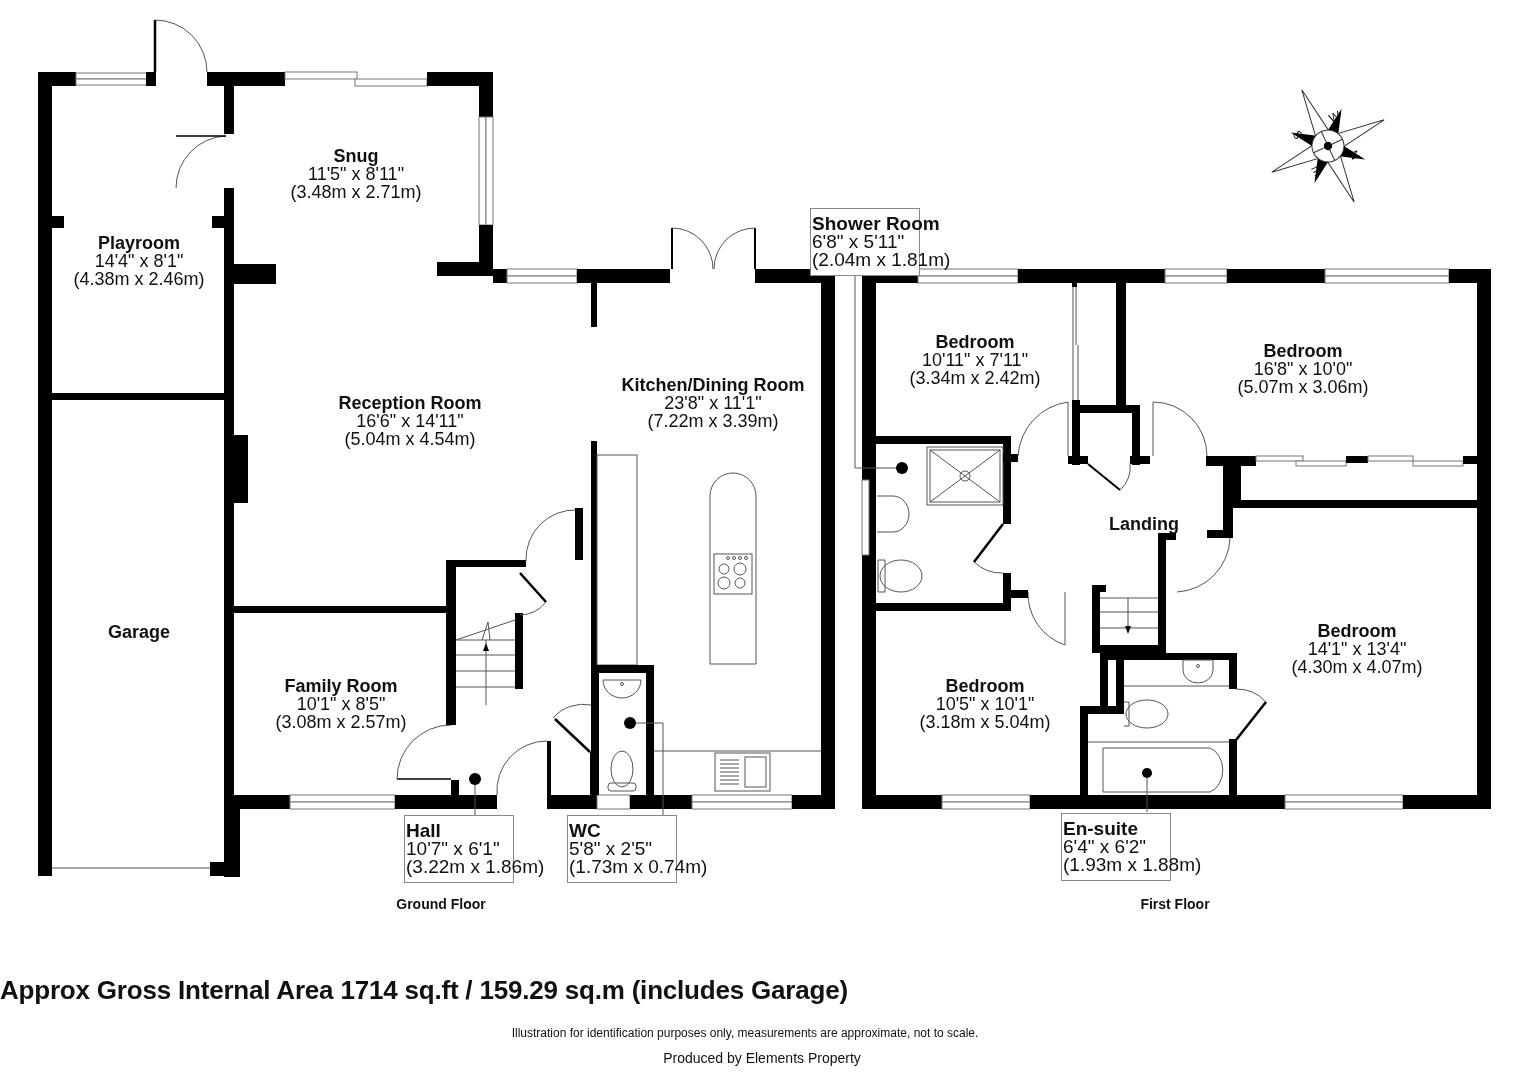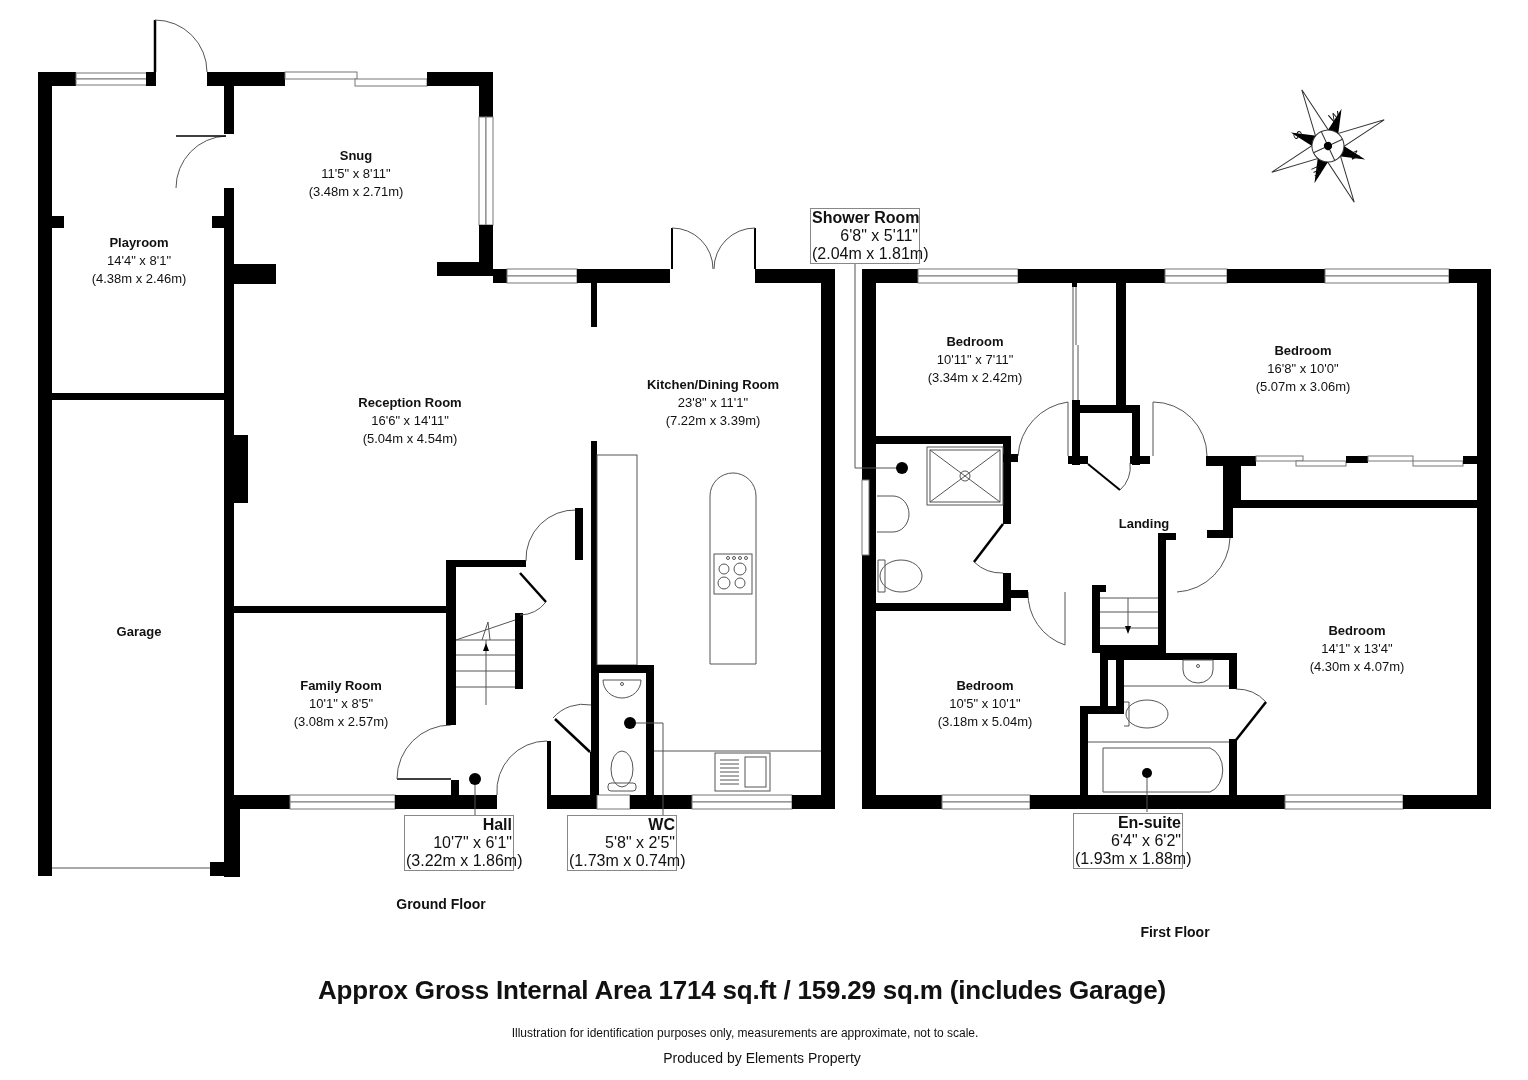--- a/index.html
+++ b/index.html
@@ -7,32 +7,32 @@
            font-family: "Liberation Sans", sans-serif; color: #111111; }
     #plan { position: absolute; left: 0; top: 0; width: 1528px; height: 1080px; }
     .wall { fill: #000000; }
     .thin { fill: none; stroke: #555555; stroke-width: 1; }
     .door { fill: none; stroke: #555555; stroke-width: 1; }
     .doorleaf { stroke: #000000; stroke-width: 2.5; }
     .win { fill: #ffffff; stroke: #777777; stroke-width: 1; }
     .dot { fill: #000000; }
 
     .room-label { position: absolute; transform: translateX(-50%); text-align: center;
-                  font-size: 13px; line-height: 18px; white-space: nowrap; }
+                  font-size: 18px; line-height: 18px; white-space: nowrap; }
     .room-label .name { font-weight: bold; display: block; }
     .room-label .dim { display: block; }
     .tag-box { position: absolute; background: #ffffff; border: 1px solid #888888;
-               text-align: right; font-size: 16px; line-height: 18px; white-space: nowrap;
-               padding: 0 1px; }
+               text-align: left; font-size: 19px; line-height: 18px; white-space: nowrap;
+               padding: 6px 1px; }
     .tag-box .name { font-weight: bold; display: block; }
     .tag-box .dim { display: block; }
 
     .floor-title { position: absolute; transform: translateX(-50%); font-weight: bold;
                    font-size: 14px; white-space: nowrap; }
-    .area { position: absolute; left: 0; width: 1484px; top: 975px; text-align: center;
+    .area { position: absolute; left: 0; width: 1484px; top: 975px; 
             font-weight: bold; font-size: 26px; letter-spacing: -0.2px; }
     .disclaimer { position: absolute; left: 0; width: 1490px; top: 1026px; text-align: center;
                   font-size: 12px; }
     .producer { position: absolute; left: 17px; width: 1490px; top: 1050px; text-align: center;
                 font-size: 14px; }
   </style>
 </head>
 <body>
 
 <svg id="plan" viewBox="0 0 1528 1080" xmlns="http://www.w3.org/2000/svg">
@@ -372,22 +372,22 @@
 <div class="room-label" style="left:1357px;top:622px;">
   <span class="name">Bedroom</span>
   <span class="dim">14'1" x 13'4"</span>
   <span class="dim">(4.30m x 4.07m)</span>
 </div>
 <div class="room-label" style="left:985px;top:677px;">
   <span class="name">Bedroom</span>
   <span class="dim">10'5" x 10'1"</span>
   <span class="dim">(3.18m x 5.04m)</span>
 </div>
-<div class="tag-box" style="left:1061px;top:813px;width:106px;margin-left:12px;">
+<div class="tag-box" style="left:1061px;top:813px;width:106px;">
   <span class="name">En-suite</span>
   <span class="dim">6'4" x 6'2"</span>
   <span class="dim">(1.93m x 1.88m)</span>
 </div>
-<div class="floor-title" style="left:1175px;top:896px;margin-top:28px;">First Floor</div>
+<div class="floor-title" style="left:1175px;top:896px;">First Floor</div>
 
 <div class="area">Approx Gross Internal Area 1714 sq.ft / 159.29 sq.m (includes Garage)</div>
 <div class="disclaimer">Illustration for identification purposes only, measurements are approximate, not to scale.</div>
 <div class="producer">Produced by Elements Property</div>
 
 </body></html>

